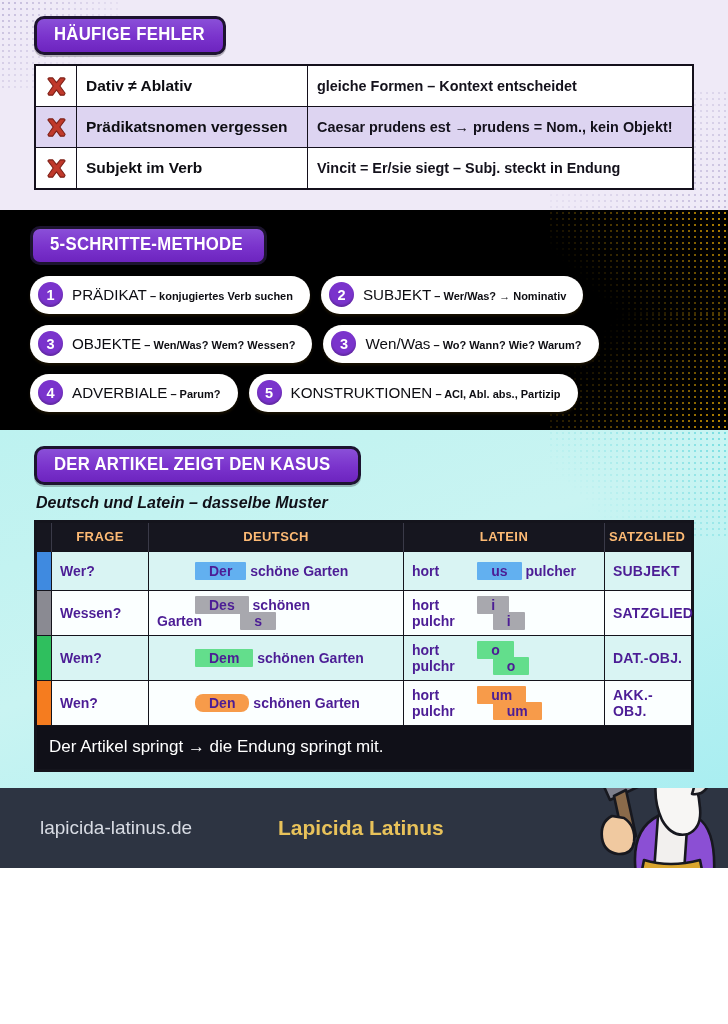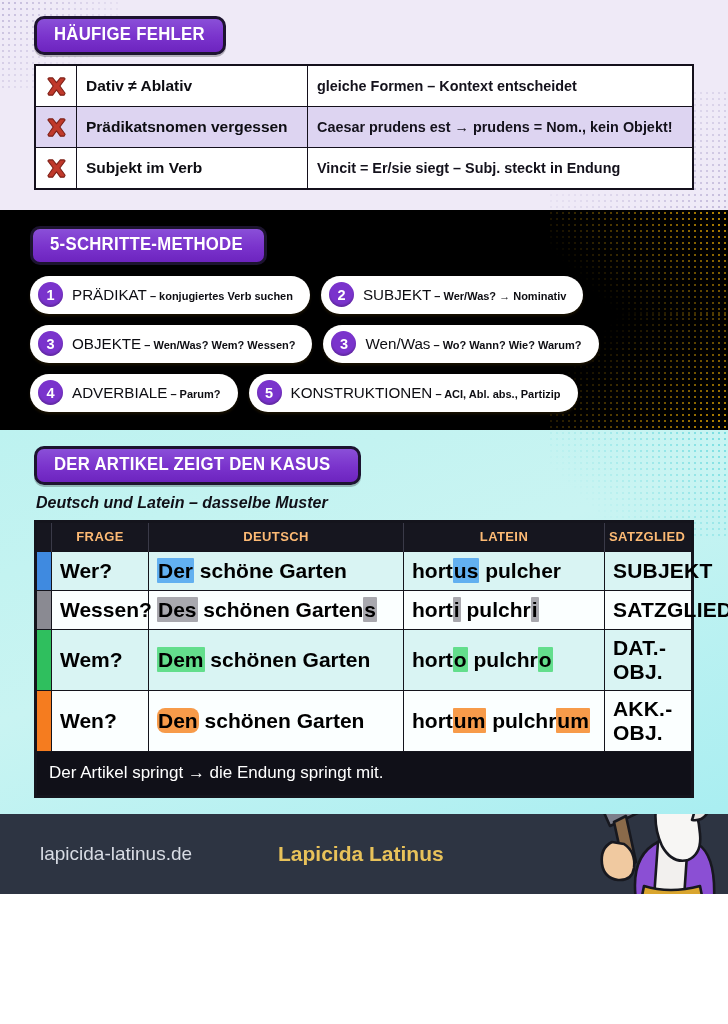--- a/index.html
+++ b/index.html
@@ -190,34 +190,34 @@
     color: #fdba74;
     font-size: 13px;
     font-weight: bold;
     letter-spacing: 0.4px;
     padding: 6px 4px 7px 4px;
     border-right: 1.5px solid #3a3a48;
   }
   .tbl-kasus th:last-child { border-right: none; }
   .tbl-kasus td {
     border: 1.5px solid #14141c;
-    font-size: 21px;
-    font-weight: bold;
-    color: #000000;
+    font-size: 14px;
+    font-weight: bold;
+    color: #4c1d95;
     padding: 6px 8px;
     height: 26px;
   }
   .tbl-kasus tr.r-odd td { background: #d9f4f3; }
   .tbl-kasus tr.r-even td { background: #fbffff; }
   .cbar { width: 14px !important; padding: 0 !important; border-left: none !important; }
   .c-frage { width: 88px; }
   .c-deutsch { width: 246px; }
   .c-latein  { width: 192px; }
   .c-satzglied { text-align: left; font-size: 15.5px; letter-spacing: 0.2px; }
-  .hl { padding: 1px 1px; border-radius: 1px; }
+  .hl { padding: 1px 14px; border-radius: 1px; margin-left: 38px; }
   .footer-note-row td {
     background: #101018 !important;
     color: #ffffff;
     font-size: 17px;
     font-weight: normal;
     padding: 8px 10px 9px 12px !important;
     border: none !important;
   }
 
   

